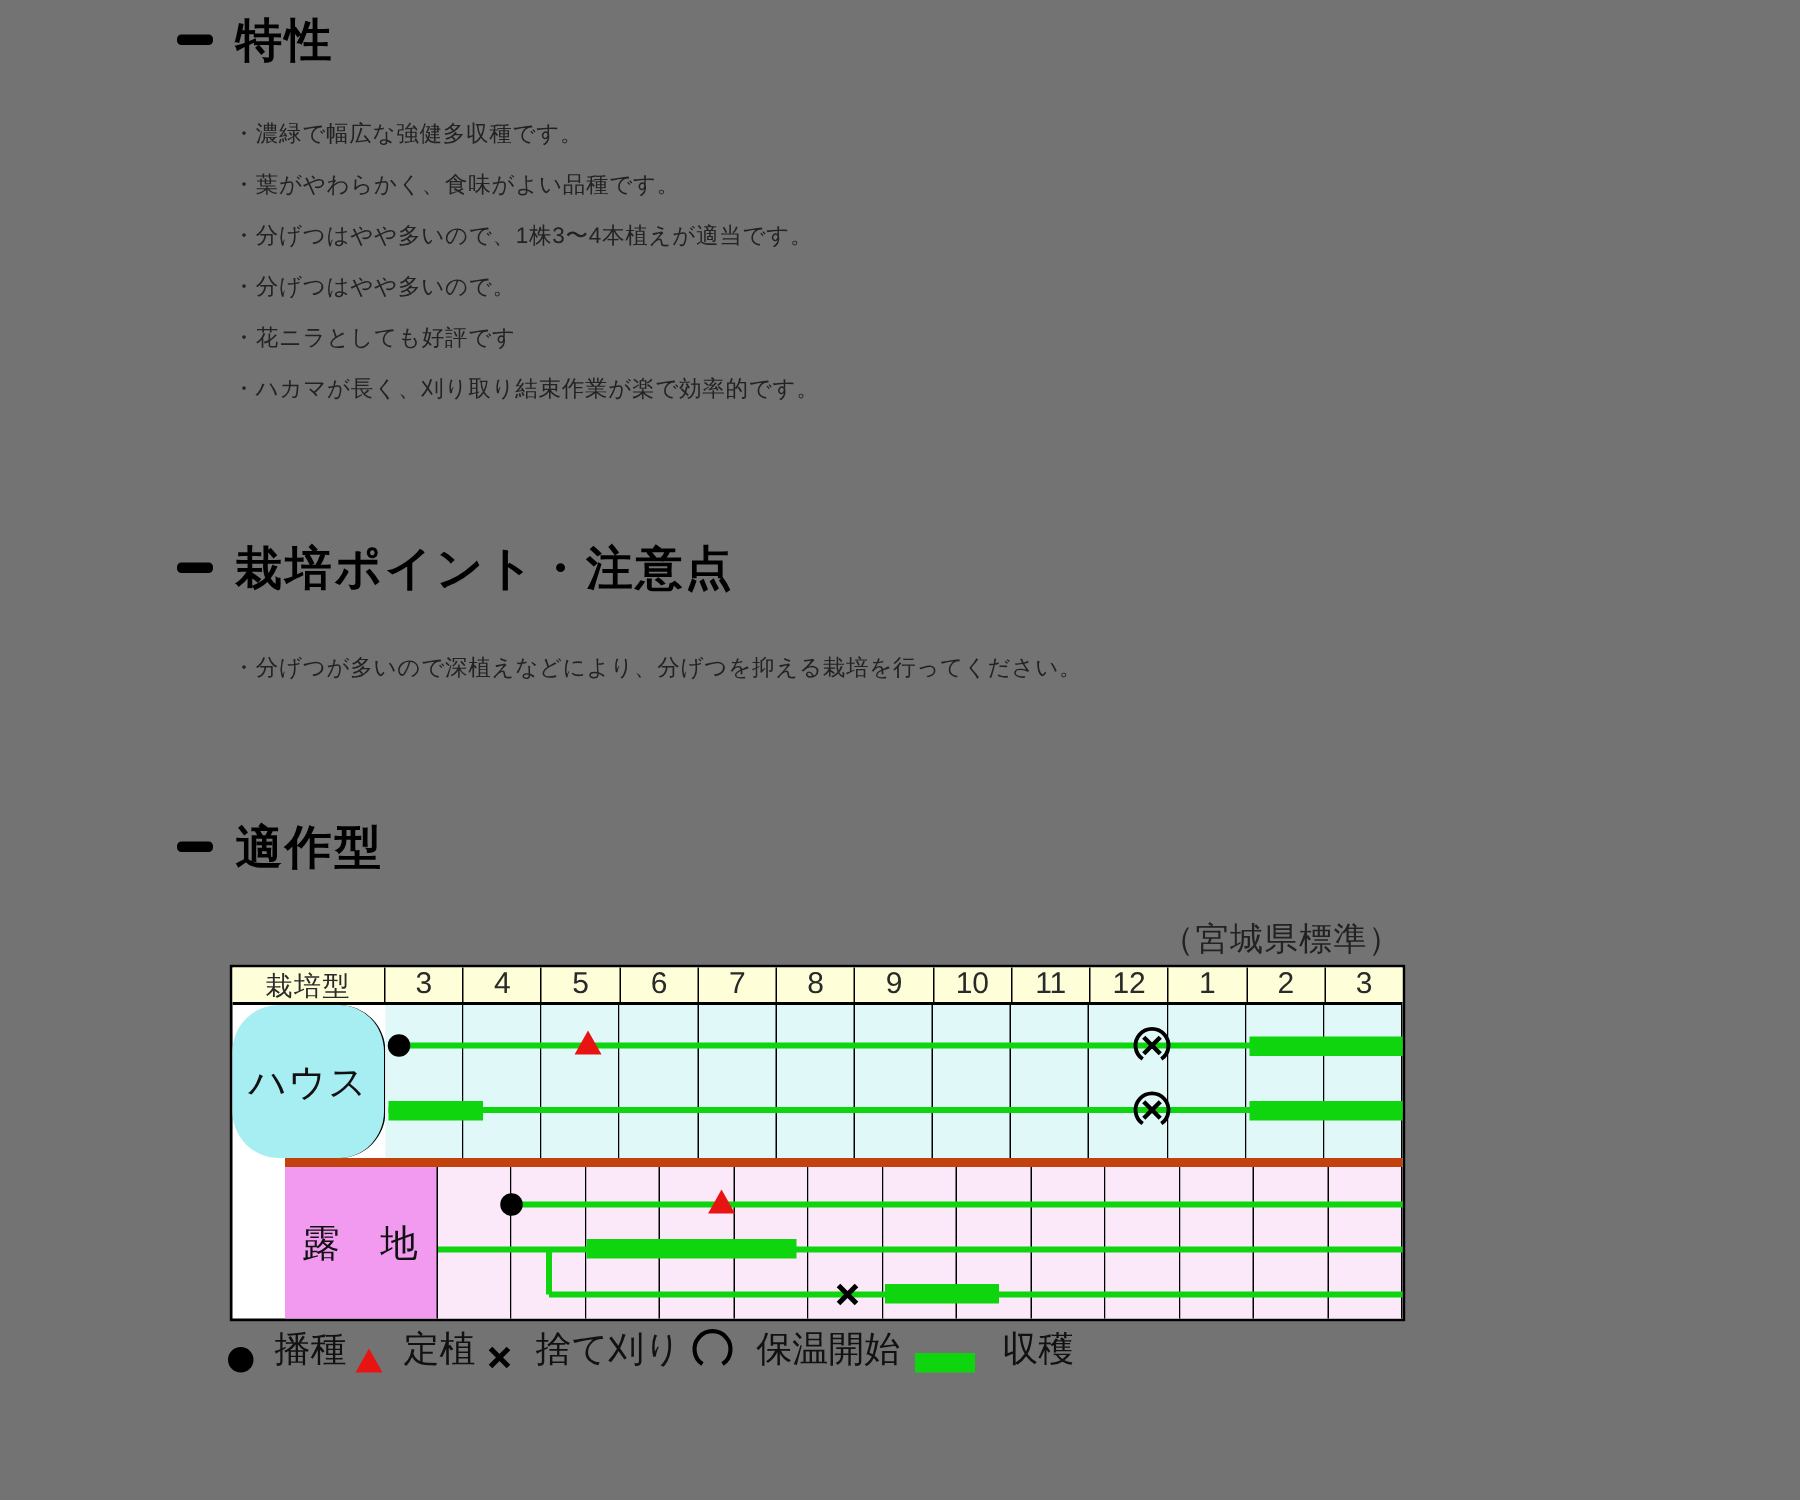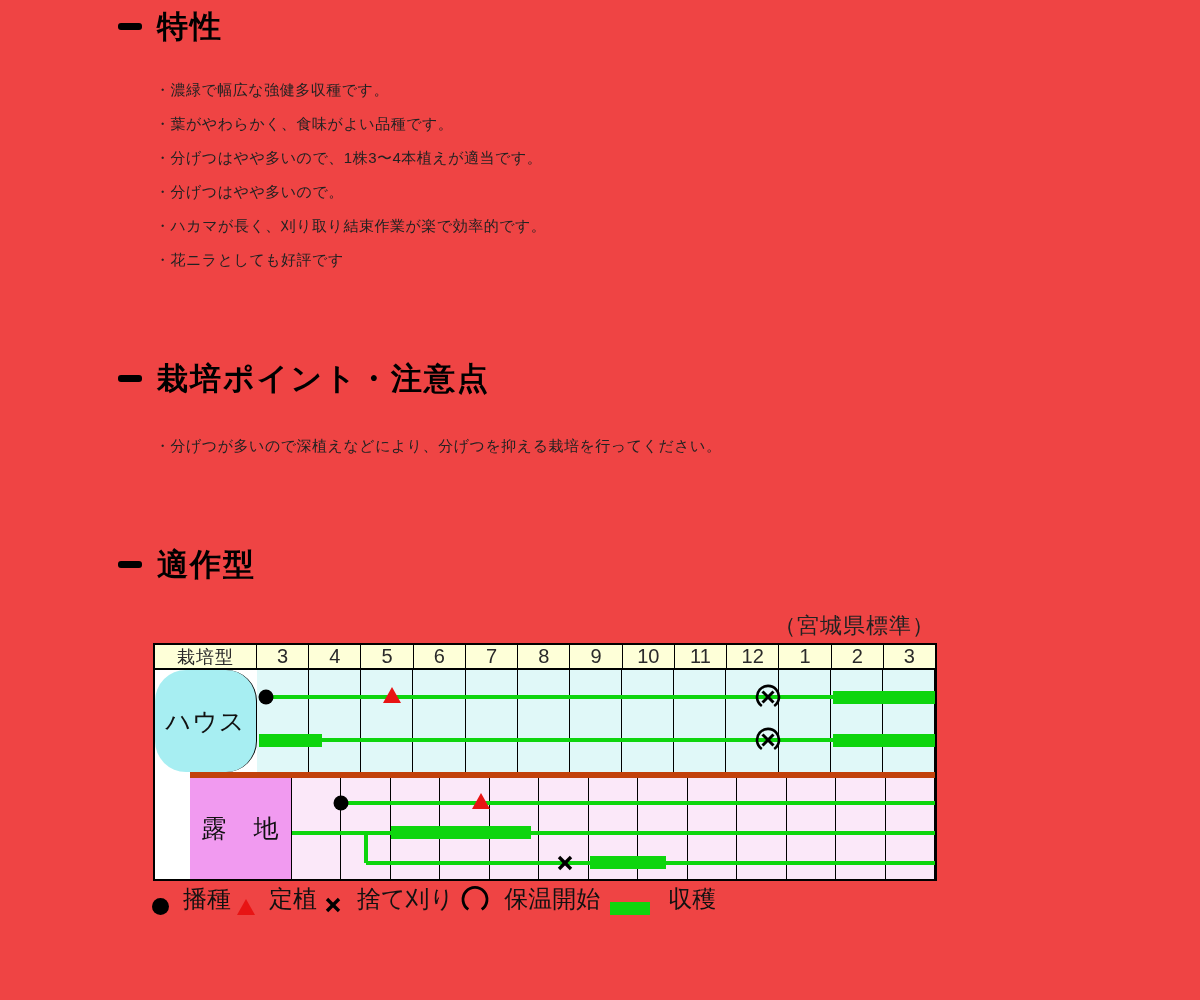--- a/index.html
+++ b/index.html
@@ -2,21 +2,21 @@
 <html><head>
 <meta charset="utf-8">
 <style>
   :root{
     --green:#0ed50e; --red:#e81414; --ink:#1a1a1a;
     --header-bg:#feffd8; --house-label:#a7eef2; --house-cell:#e0f8f8;
     --field-label:#f19af0; --field-cell:#fbe8f9;
   }
   *{box-sizing:border-box; margin:0; padding:0;}
   body{background:#fff; font-family:"Liberation Sans","DejaVu Sans",sans-serif; color:#222;}
-  .page{position:relative; width:1200px; height:1000px; background:#ef4444; overflow:hidden;}
+  .page{position:relative; width:1200px; height:1000px; background:#737373; overflow:hidden;}
 
   .section-heading{position:absolute; left:118px; display:flex; align-items:center; gap:15px;}
   .dash{width:24px; height:7px; background:#000; border-radius:3px; flex:0 0 auto;}
   .section-heading h2{font-family:"Liberation Serif","DejaVu Serif",serif; font-weight:bold;
     font-size:31px; color:#000; letter-spacing:2px; line-height:1.15;}
 
   .bullet-list{position:absolute; left:155px; font-size:15px; color:#222; letter-spacing:0.5px;}
   .bullet-list .bullet{height:34px; line-height:34px; white-space:pre;}
 
   .chart-caption{position:absolute; left:635px; width:300px; top:611px; text-align:right;
@@ -65,22 +65,22 @@
 
   <div class="section-heading" style="top:9px">
     <span class="dash"></span>
     <h2>特性</h2>
   </div>
   <div class="bullet-list" style="top:73px">
       <div class="bullet">・濃緑で幅広な強健多収種です。</div>
       <div class="bullet">・葉がやわらかく、食味がよい品種です。</div>
       <div class="bullet">・分げつはやや多いので、1株3〜4本植えが適当です。</div>
       <div class="bullet">・分げつはやや多いので。</div>
+      <div class="bullet">・花ニラとしても好評です</div>
       <div class="bullet">・ハカマが長く、刈り取り結束作業が楽で効率的です。</div>
-      <div class="bullet">・花ニラとしても好評です</div>
     </div>
 
   <div class="section-heading" style="top:361px">
     <span class="dash"></span>
     <h2>栽培ポイント・注意点</h2>
   </div>
   <div class="bullet-list" style="top:429px">
       <div class="bullet">・分げつが多いので深植えなどにより、分げつを抑える栽培を行ってください。</div>
     </div>
 

